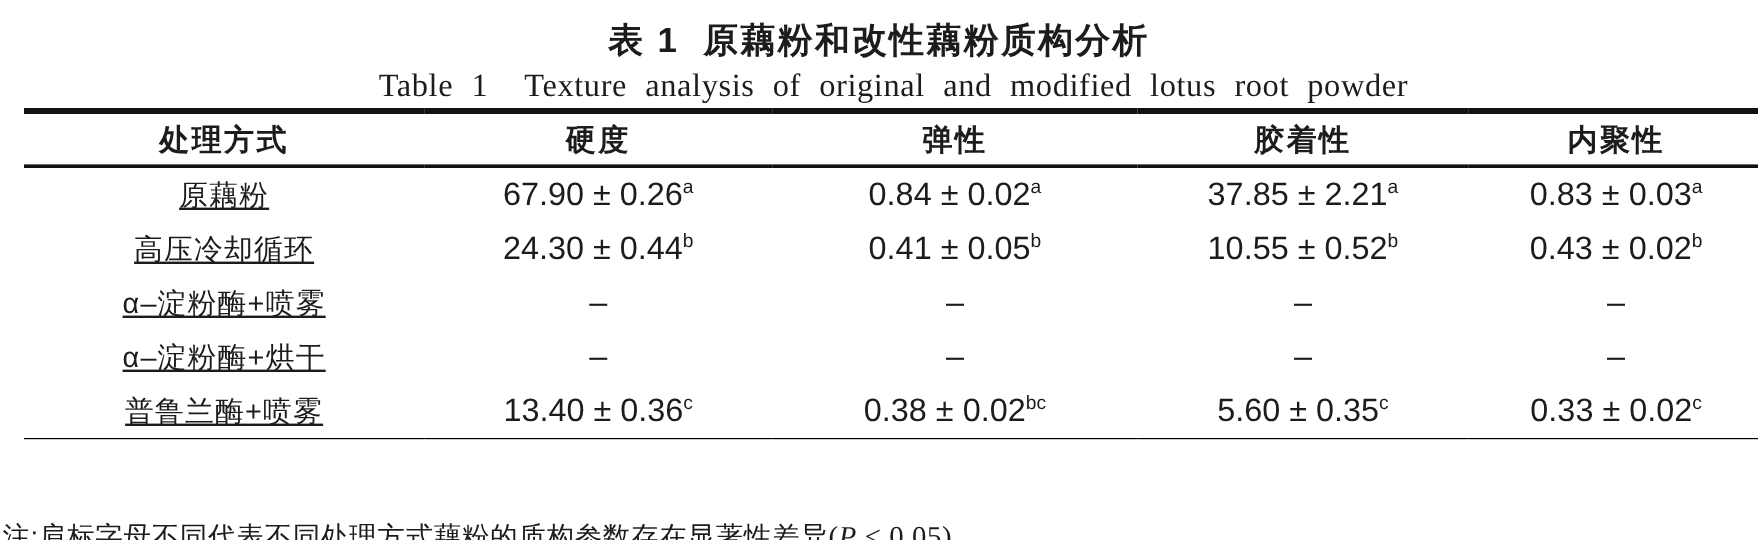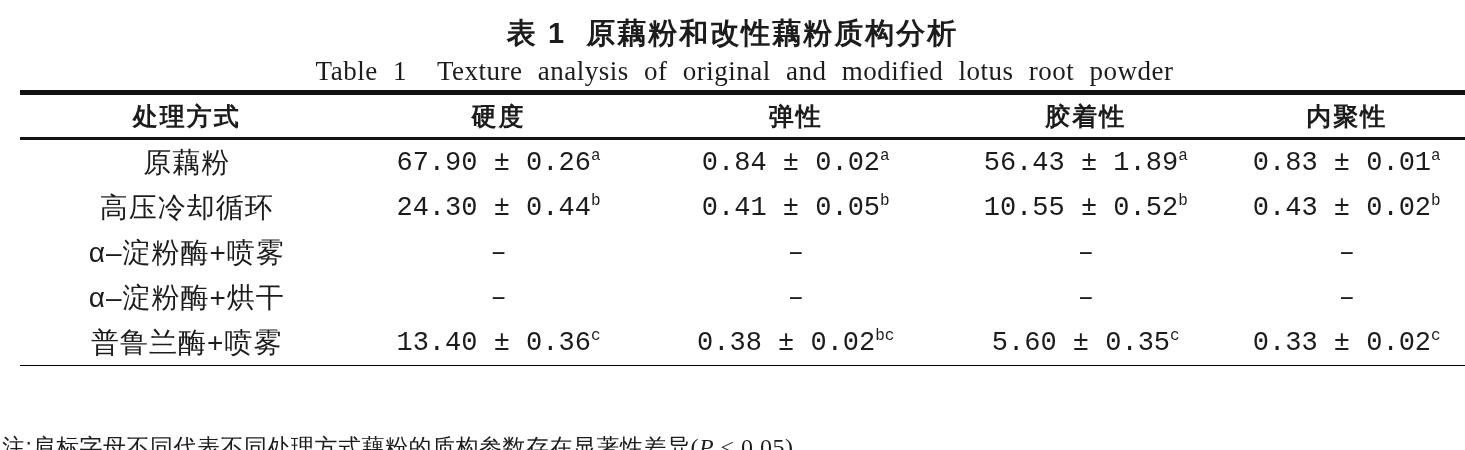--- a/index.html
+++ b/index.html
@@ -59,25 +59,26 @@
     vertical-align: middle;
     padding: 0;
   }
   table.three-line tbody td {
     height: 45px;
     text-align: center;
     vertical-align: middle;
     padding: 0;
   }
   td.treat {
-    font-size: 28px;
+    font-size: 24px;
     letter-spacing: 1px;
+    text-decoration: underline;
   }
   td.val {
-    font-family: Liberation Mono, monospace;
+    font-family: Liberation Sans, sans-serif;
     font-size: 27px;
   }
   td.val sup {
     font-size: 16px;
     line-height: 0;
     vertical-align: 10px;
   }
   .note {
     position: absolute;
     top: 431px;
@@ -121,22 +122,22 @@
           <th>弹性</th>
           <th>胶着性</th>
           <th>内聚性</th>
         </tr>
     </thead>
     <tbody>
         <tr>
           <td class="treat">原藕粉</td>
           <td class="val"><span>67.90 ± 0.26</span><sup>a</sup></td>
           <td class="val"><span>0.84 ± 0.02</span><sup>a</sup></td>
-          <td class="val"><span>56.43 ± 1.89</span><sup>a</sup></td>
-          <td class="val"><span>0.83 ± 0.01</span><sup>a</sup></td>
+          <td class="val"><span>37.85 ± 2.21</span><sup>a</sup></td>
+          <td class="val"><span>0.83 ± 0.03</span><sup>a</sup></td>
         </tr>
         <tr>
           <td class="treat">高压冷却循环</td>
           <td class="val"><span>24.30 ± 0.44</span><sup>b</sup></td>
           <td class="val"><span>0.41 ± 0.05</span><sup>b</sup></td>
           <td class="val"><span>10.55 ± 0.52</span><sup>b</sup></td>
           <td class="val"><span>0.43 ± 0.02</span><sup>b</sup></td>
         </tr>
         <tr>
           <td class="treat">α–淀粉酶+喷雾</td>

